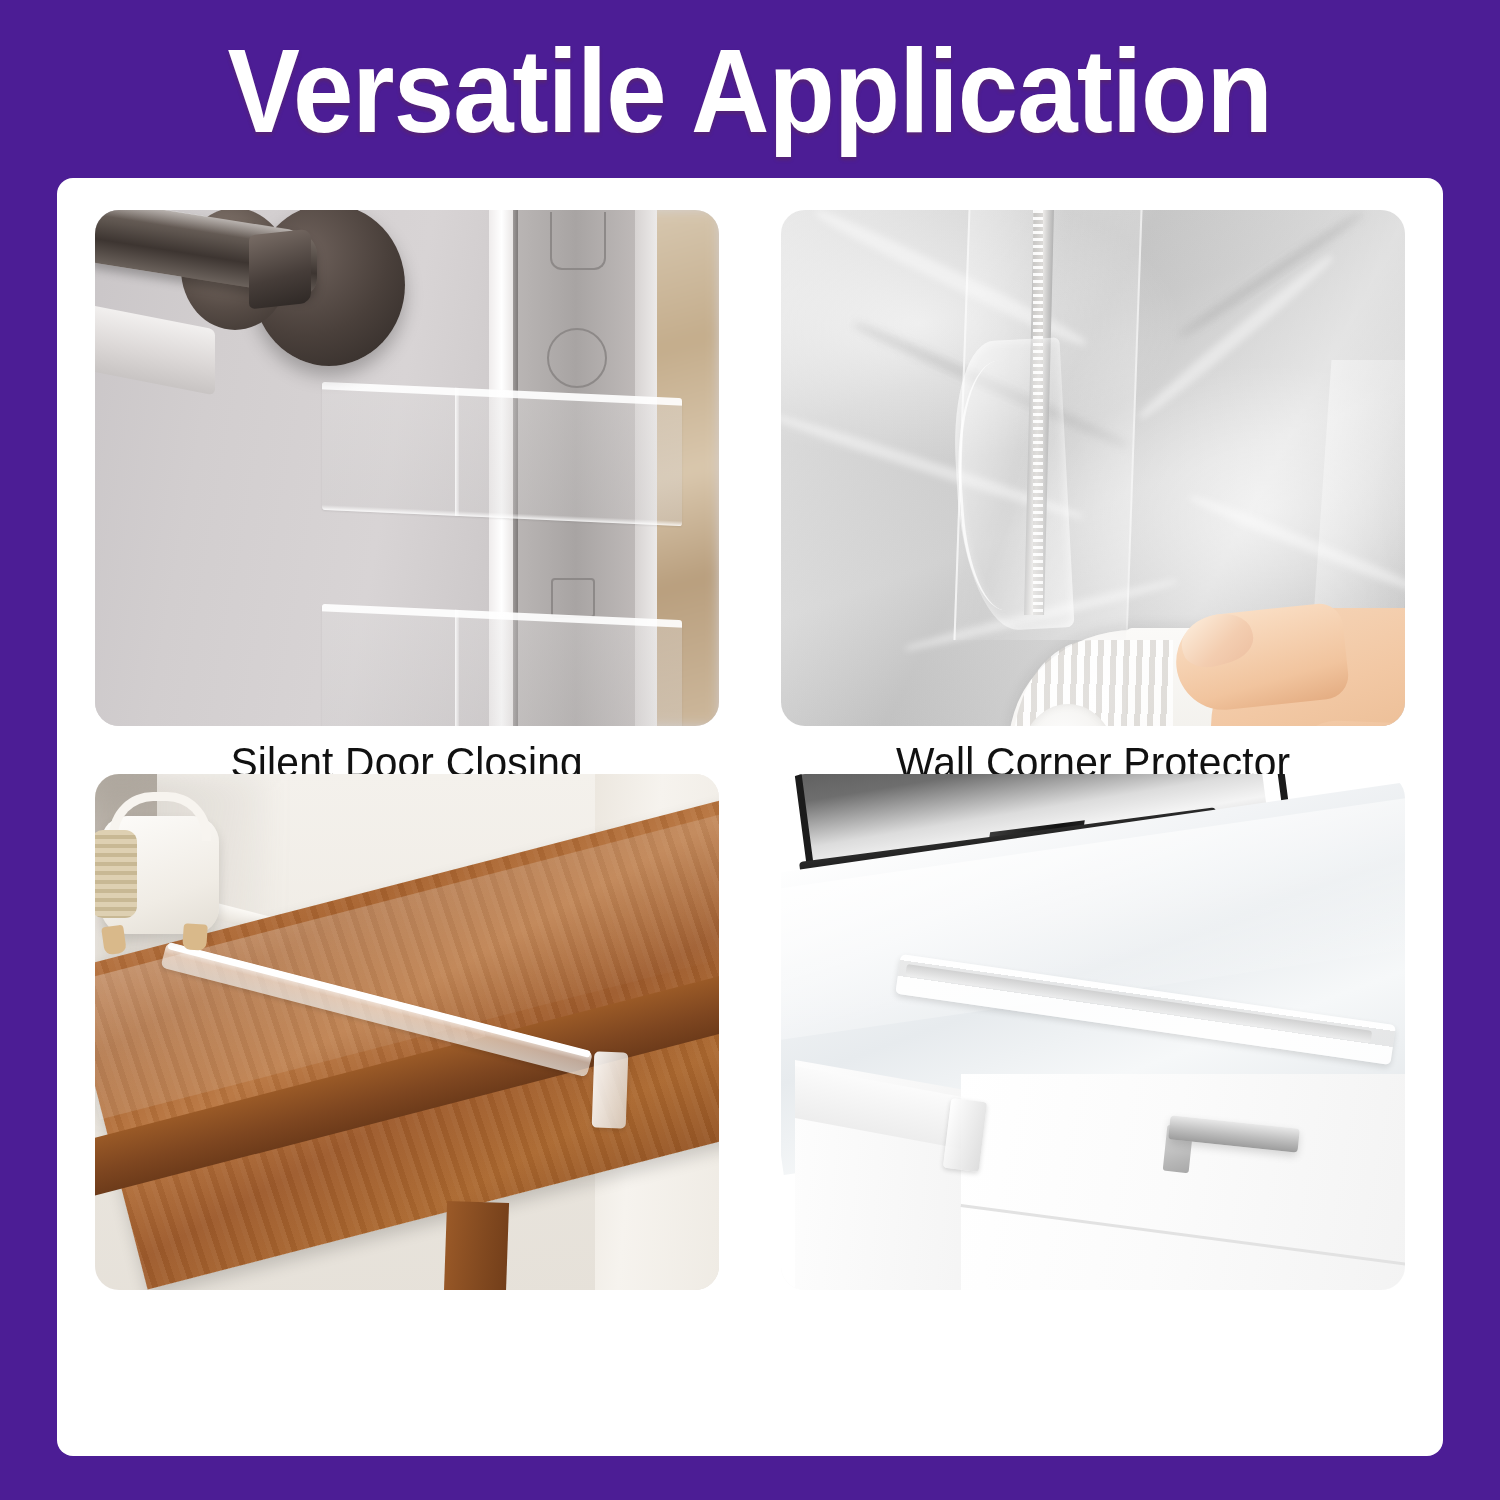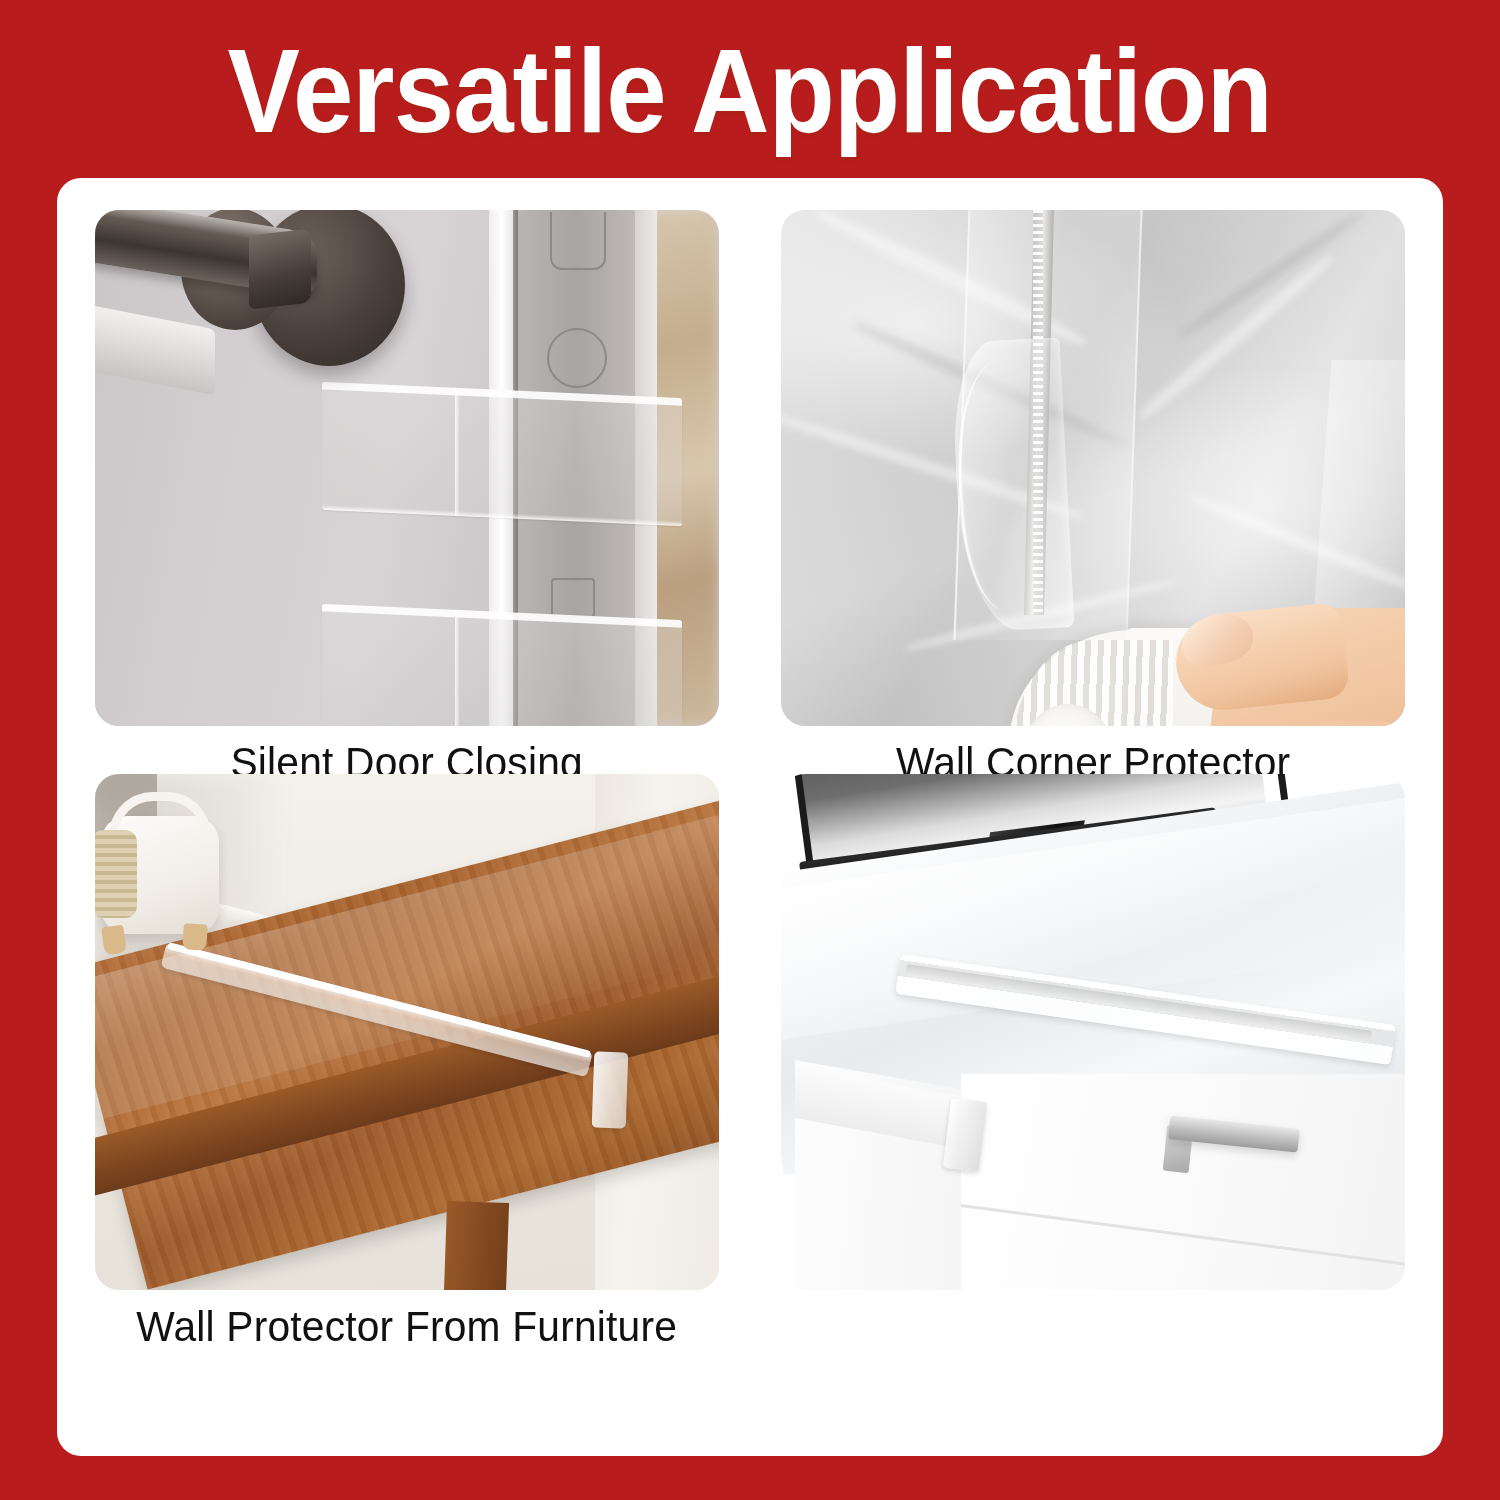--- a/index.html
+++ b/index.html
@@ -1,21 +1,21 @@
 <!DOCTYPE html>
 <html><head>
 <meta charset="utf-8">
 <style>
   html,body{margin:0;padding:0;}
   body{
     width:1500px;height:1500px;overflow:hidden;
     font-family:"Liberation Sans","DejaVu Sans",sans-serif;
     background:#FC8A08;
   }
-  .poster{position:relative;width:1500px;height:1500px;background:#b91c1c;}
+  .poster{position:relative;width:1500px;height:1500px;background:#4c1d95;}
 
   
   .title-bar{
     position:absolute;left:0;top:0;width:1500px;height:178px;
     display:flex;align-items:center;justify-content:center;
   }
   .title{
     color:#FFFFFF;
     font-family:"Liberation Sans Narrow","Liberation Sans","DejaVu Sans Condensed",sans-serif;
     font-weight:bold;
@@ -25,21 +25,21 @@
     transform:scaleX(0.92);
     transform-origin:center;
     white-space:nowrap;
     text-shadow:0 3px 4px rgba(120,60,0,.22);
     margin-top:4px;
   }
 
   
   .card{
     position:absolute;left:57px;top:178px;width:1386px;height:1278px;
-    background:#FFFFFF;border-radius:24px;
+    background:#FFFFFF;border-radius:16px;
   }
 
   .grid{
     position:absolute;left:38px;top:32px;width:1310px;height:1215px;
     display:grid;
     grid-template-columns:624px 624px;
     grid-template-rows:516px 516px;
     column-gap:62px;row-gap:48px;
   }
   .cell{position:relative;width:624px;}
@@ -519,23 +519,20 @@
           <div class="edge-strip"></div>
           <div class="edge-strip-hi"></div>
           <div class="strip-cap"></div>
 
           <div class="speaker"></div>
           <div class="speaker-handle"></div>
           <div class="speaker-grille"></div>
           <div class="foot1"></div>
           <div class="foot2"></div>
         </div>
-        <div class="caption">
-          <span class="cap-fit">Wall Protector From Furniture</span>
-        </div>
       </div>
 
       <div class="cell">
         <div class="photo p4">
           <div class="bg"></div>
 
           <div class="tv"></div>
           <div class="tv-bezel"></div>
           <div class="tv-neck"></div>
           <div class="tv-base"></div>

